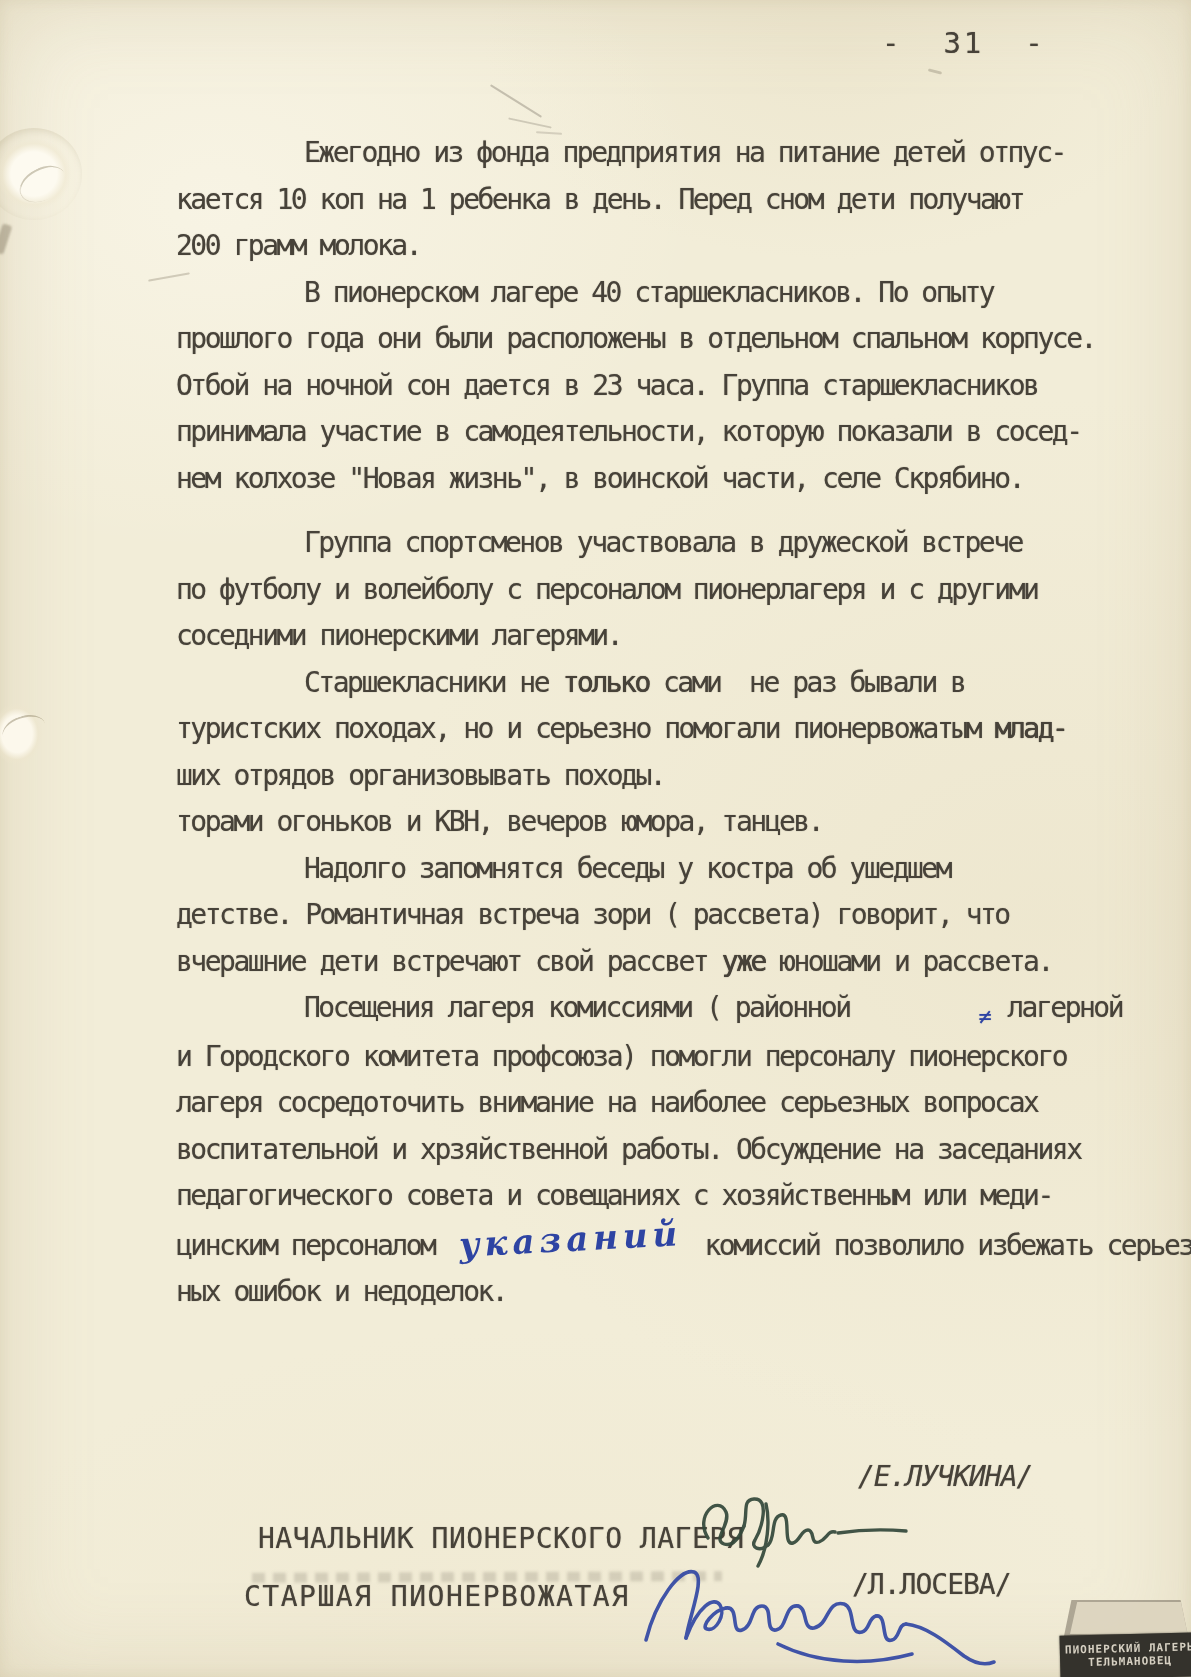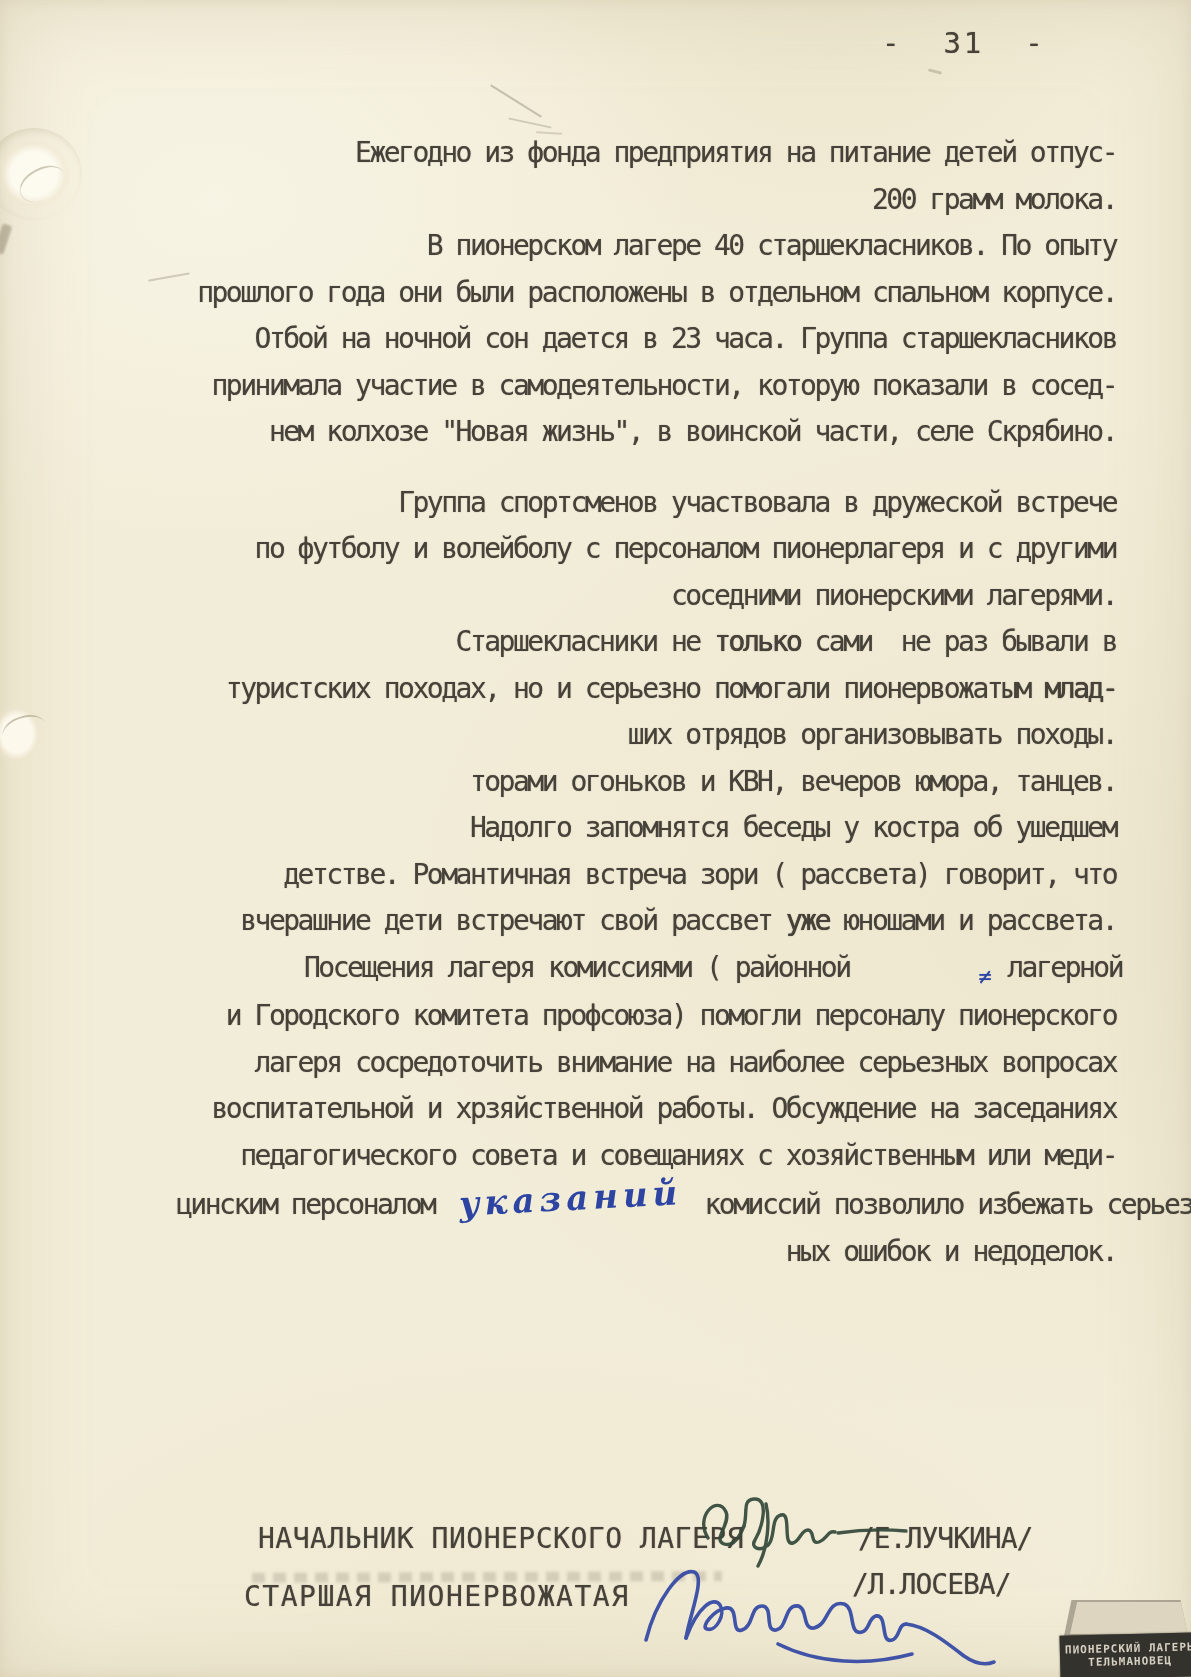--- a/index.html
+++ b/index.html
@@ -15,40 +15,40 @@
     font-family:"DejaVu Sans Mono","Liberation Mono",monospace;
     color:var(--typed_ink,#474239);
   }
   .pagenum{
     position:absolute; left:882px; top:26px;
     font-size:29px; letter-spacing:3px; white-space:pre;
     text-shadow:0 0 1px rgba(70,64,55,.6);
   }
   .doc{
     position:absolute; left:176px; top:130px; width:940px;
-    font-size:28px; line-height:46.5px; letter-spacing:-2.5px;text-align:right;
+    font-size:28px; line-height:46.5px; letter-spacing:-2.5px;
   }
   .line{ white-space:pre; text-shadow:0 0 1px rgba(70,64,55,.55); }
   .line.indent{ text-indent:128px; }
-  .line.gap{ margin-top:24px; }
+  .line.gap{ margin-top:18px; }
   .b{ font-weight:normal; text-shadow:0.5px 0 0 currentColor, 0 0 1.2px rgba(60,52,40,.65); }
   .hand{
     font-family:"DejaVu Serif","Liberation Serif",serif; font-style:italic;
     color:var(--blue_ink,#2e44a3); font-size:34px; letter-spacing:5px;
     display:inline-block; transform:rotate(-3deg); position:relative; top:-4px;
     margin:0 8px 0 10px; text-shadow:none; font-weight:bold;
   }
   .corr{
     color:var(--blue_ink,#2e44a3); display:inline-block; font-size:22px;
     transform:translateY(7px); letter-spacing:0; margin:0 1px; text-shadow:0 0 1px rgba(46,68,163,.6);
   }
   .sigline{ position:absolute; font-size:28px; letter-spacing:-1px; white-space:pre;
             text-shadow:0 0 1px rgba(70,64,55,.6); }
   #sig-t1{ left:258px; top:1522px; letter-spacing:0.5px; }
-  #sig-n1{ left:858px; top:1522px; }
+  #sig-n1{ left:858px; top:1460px;font-style:italic; }
   #sig-t2{ left:244px; top:1580px; letter-spacing:1.5px; }
   #sig-n2{ left:852px; top:1568px; }
   .ghostline{
     position:absolute; left:252px; top:1572px; width:470px; height:10px;
     background:repeating-linear-gradient(90deg, rgba(95,88,75,.20) 0 13px, rgba(95,88,75,0) 13px 21px);
     filter:blur(1.4px); transform:rotate(-.2deg);
   }
   svg.sig{ position:absolute; pointer-events:none; }
   #sig-luchkina{ left:678px; top:1486px; }
   #sig-loseva{ left:628px; top:1544px; }
@@ -118,20 +118,21 @@
   <div class="curl"></div>
   <div class="curl-arc"></div>
   <div class="pencil1"></div>
   <div class="pencil2"></div>
   <div class="pencil3"></div>
   <div class="pencil4"></div>
   <div class="mark-under-num"></div>
 
   <div class="doc">
       <div class="line indent"><span>Ежегодно из фонда предприятия на питание детей отпус-</span></div>
+      <div class="line"><span>кается 10 коп на 1 ребенка в день. Перед сном дети получают</span></div>
       <div class="line"><span>200 грамм молока.</span></div>
       <div class="line indent"><span>В пионерском лагере 40 старшекласников. По опыту</span></div>
       <div class="line"><span>прошлого года они были расположены в отдельном спальном корпусе.</span></div>
       <div class="line"><span>Отбой на ночной сон дается в 23 часа. Группа старшекласников</span></div>
       <div class="line"><span>принимала участие в самодеятельности, которую показали в сосед-</span></div>
       <div class="line"><span>нем колхозе "Новая жизнь", в воинской части, селе Скрябино.</span></div>
       <div class="line indent gap"><span>Группа спортсменов участвовала в дружеской встрече</span></div>
       <div class="line"><span>по футболу и волейболу с персоналом пионерлагеря и с другими</span></div>
       <div class="line"><span>соседними пионерскими лагерями.</span></div>
       <div class="line indent"><span>Старшекласники не </span><span class="b">только</span><span> сами  не раз бывали в</span></div>

